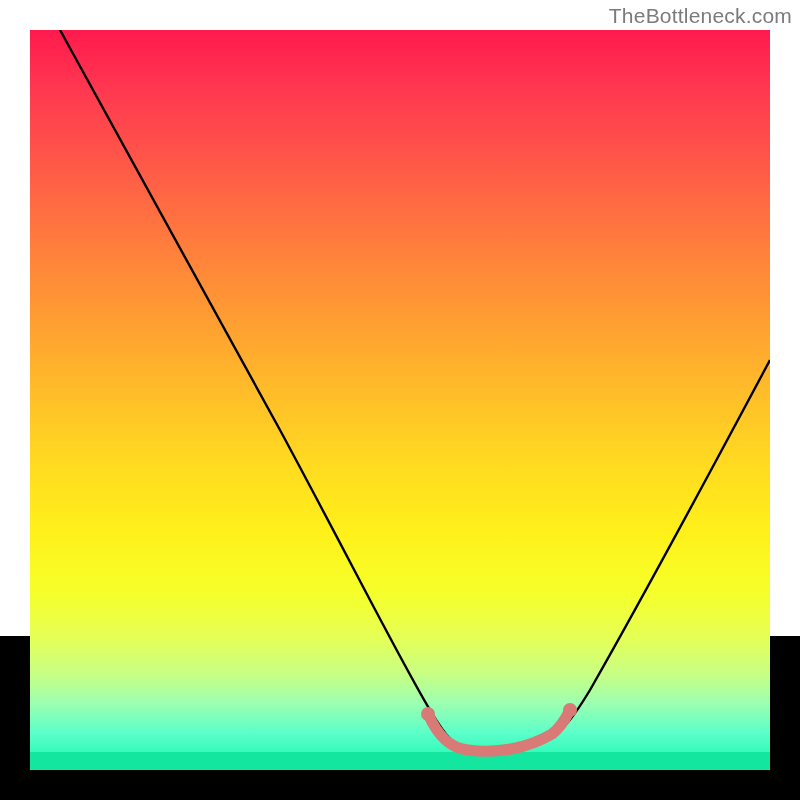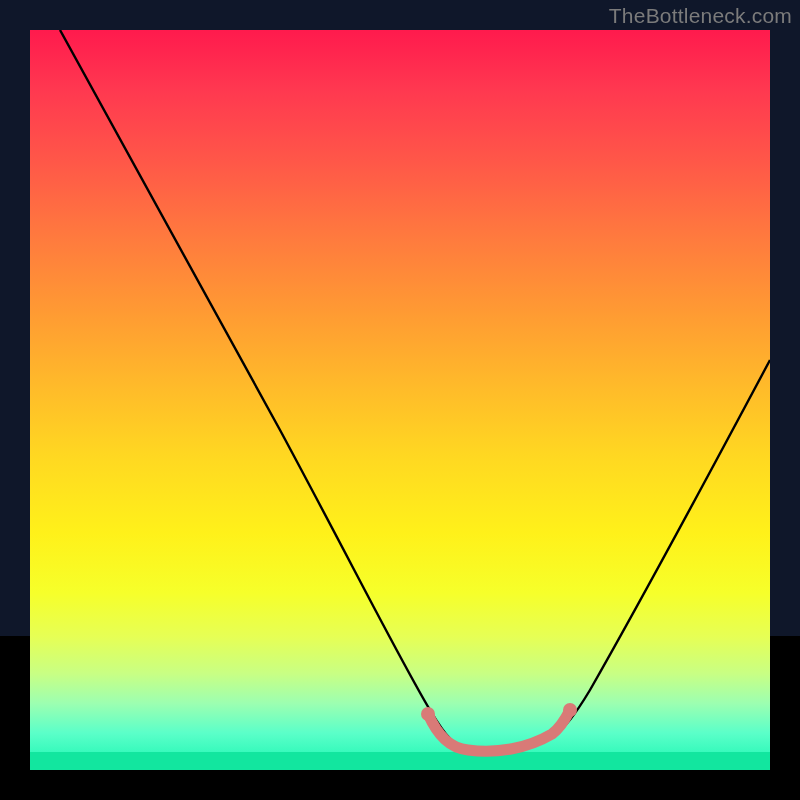--- a/index.html
+++ b/index.html
@@ -10,21 +10,21 @@
     background: #000;
     overflow: hidden;
     font-family: Arial, Helvetica, sans-serif;
   }
   .frame {
     position: absolute;
     left: 0;
     top: 0;
     width: 800px;
     height: 636px;
-    background: #0f172a;
+    background: #ffffff;
     text-align: center;
   }
   .plot {
     position: absolute;
     left: 30px;
     top: 30px;
     width: 740px;
     height: 740px;
     background: linear-gradient(to bottom,
       #ff1a4d 0%,

